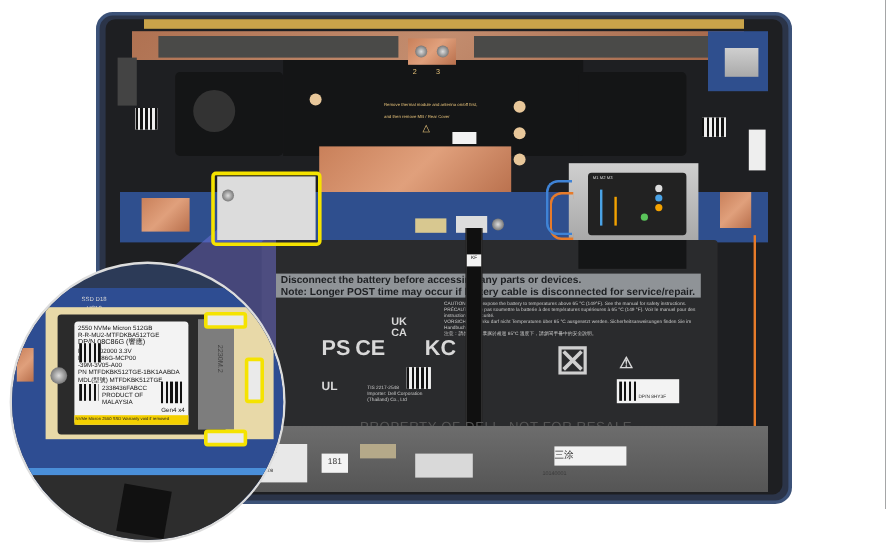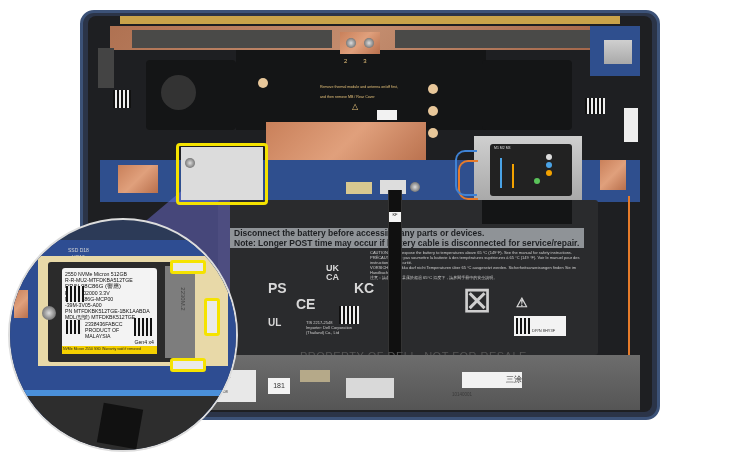--- a/index.html
+++ b/index.html
@@ -15,21 +15,21 @@
 .silver{background:linear-gradient(180deg,#cfcfcf,#a9a9a9)}
 .label{background:#f2f2f2;color:#222;font-size:5px;padding:1px}
 .qr{background:repeating-linear-gradient(90deg,#111 0 2px,#eee 2px 4px),#eee}
 .screw{width:10px;height:10px;border-radius:50%;background:radial-gradient(#ddd,#888 60%,#444)}
 .pad{width:10px;height:10px;border-radius:50%;background:#e8c79a}
 
 .battery{left:218px;top:200px;width:380px;height:155px;background:#2a2b2d;border-radius:3px}
 .warn{left:230px;top:228px;width:354px;height:20px;background:#8f9397;color:#1d1f22;font-size:8.5px;line-height:10px;padding:0 4px;font-weight:bold;white-space:nowrap;overflow:hidden}
 .caution{left:370px;top:250px;width:220px;font-size:4px;color:#ccc;line-height:5px}
 .prop{left:300px;top:350px;font-size:11px;color:#555;letter-spacing:0.5px}
-.sym{color:#d8d8d8;font-size:14px;font-weight:bold}
+.sym{color:#d8d8d8;font-size:18px;font-weight:bold}
 .ribbon{left:388px;top:190px;width:14px;height:200px;background:#101010;border-left:1px solid #333;border-right:1px solid #333}
 .bottom{left:200px;top:355px;width:440px;height:55px;background:linear-gradient(180deg,#6d6d6d,#555)}
 
 .hl{border:3px solid #f5e300;border-radius:4px}
 .wifi{left:176px;top:143px;width:92px;height:62px}
 .wifi-card{left:181px;top:147px;width:82px;height:53px;background:#dcdcdc}
 .callout{left:40px;top:190px;width:190px;height:120px;background:rgba(120,120,230,0.45);clip-path:polygon(0 100%,75% 0,100% 0,100% 100%)}
 
 .circle{left:8px;top:218px;width:230px;height:234px;border-radius:50%;overflow:hidden;border:2px solid #ddd;background:#2c3a57}
 .circle .pcb{left:0;top:20px;width:230px;height:180px;background:#2e4d92}
@@ -111,21 +111,21 @@
   <div>Disconnect the battery before accessing any parts or devices.</div>
   <div>Note: Longer POST time may occur if battery cable is disconnected for service/repair.</div>
 </div>
 <div class="abs caution">
   <div>CAUTION Do not expose the battery to temperatures above 65 °C (149°F). See the manual for safety instructions.</div>
   <div>PRÉCAUTION Ne pas soumettre la batterie à des températures supérieures à 65 °C (149 °F). Voir le manuel pour des instructions de sécurité.</div>
   <div>VORSICHT Der Akku darf nicht Temperaturen über 65 °C ausgesetzt werden. Sicherheitsanweisungen finden Sie im Handbuch.</div>
   <div>注意：請勿讓電池暴露於超過 65°C 溫度下，請參閱手冊中的安全說明。</div>
 </div>
 <div class="abs sym" style="left:268px;top:280px">PS</div>
-<div class="abs sym" style="left:296px;top:296px">CE</div>
+<div class="abs sym" style="left:296px;top:280px">CE</div>
 <div class="abs sym" style="left:326px;top:264px;width:20px;font-size:9px;line-height:9px">UK CA</div>
 <div class="abs sym" style="left:354px;top:280px">KC</div>
 <div class="abs sym" style="left:268px;top:317px;font-size:10px">UL</div>
 <div class="abs label qr" style="left:339px;top:306px;width:20px;height:18px"></div>
 <div class="abs" style="left:306px;top:320px;font-size:4px;color:#ccc;width:60px">
     <div>TIS 2217-2548</div>
     <div>Importer: Dell Corporation (Thailand) Co., Ltd</div>
   </div>
 <div class="abs" style="left:462px;top:282px;color:#cfcfcf;font-size:36px;line-height:36px">⊠</div>
 <div class="abs sym" style="left:516px;top:295px;font-size:13px">⚠</div>
@@ -141,21 +141,21 @@
 
 <div class="abs bottom"></div>
 <div class="abs" style="left:206px;top:370px;width:50px;height:32px;background:#e8e8e8;font-size:4px;color:#333;padding:2px;line-height:8px">
   <div>_K5BY_SN_</div>
   <div>REV A0</div>
   <div>2023.11.08</div>
 </div>
 <div class="abs" style="left:268px;top:378px;width:22px;height:16px;background:#f3f3f3;font-size:7px;color:#333;text-align:center;line-height:16px">181</div>
 <div class="abs" style="left:300px;top:370px;width:30px;height:12px;background:#b5a989"></div>
 <div class="abs" style="left:346px;top:378px;width:48px;height:20px;background:#d9d9d9"></div>
-<div class="abs" style="left:462px;top:372px;width:60px;height:16px;background:#f2f2f2;font-size:8px;color:#333;text-align:right;line-height:16px">三涂</div>
+<div class="abs" style="left:462px;top:372px;width:60px;height:16px;background:#f2f2f2;font-size:8px;color:#333;text-align:left;line-height:16px">三涂</div>
 <div class="abs" style="left:452px;top:392px;font-size:4.5px;color:#3a3a3a">10140001</div>
 
 <div class="abs callout"></div>
 
 <div class="abs wifi-card"></div>
 <div class="abs screw" style="left:185px;top:158px"></div>
 <div class="abs hl wifi"></div>
 
 <div class="abs circle">
   <div class="abs pcb"></div>

